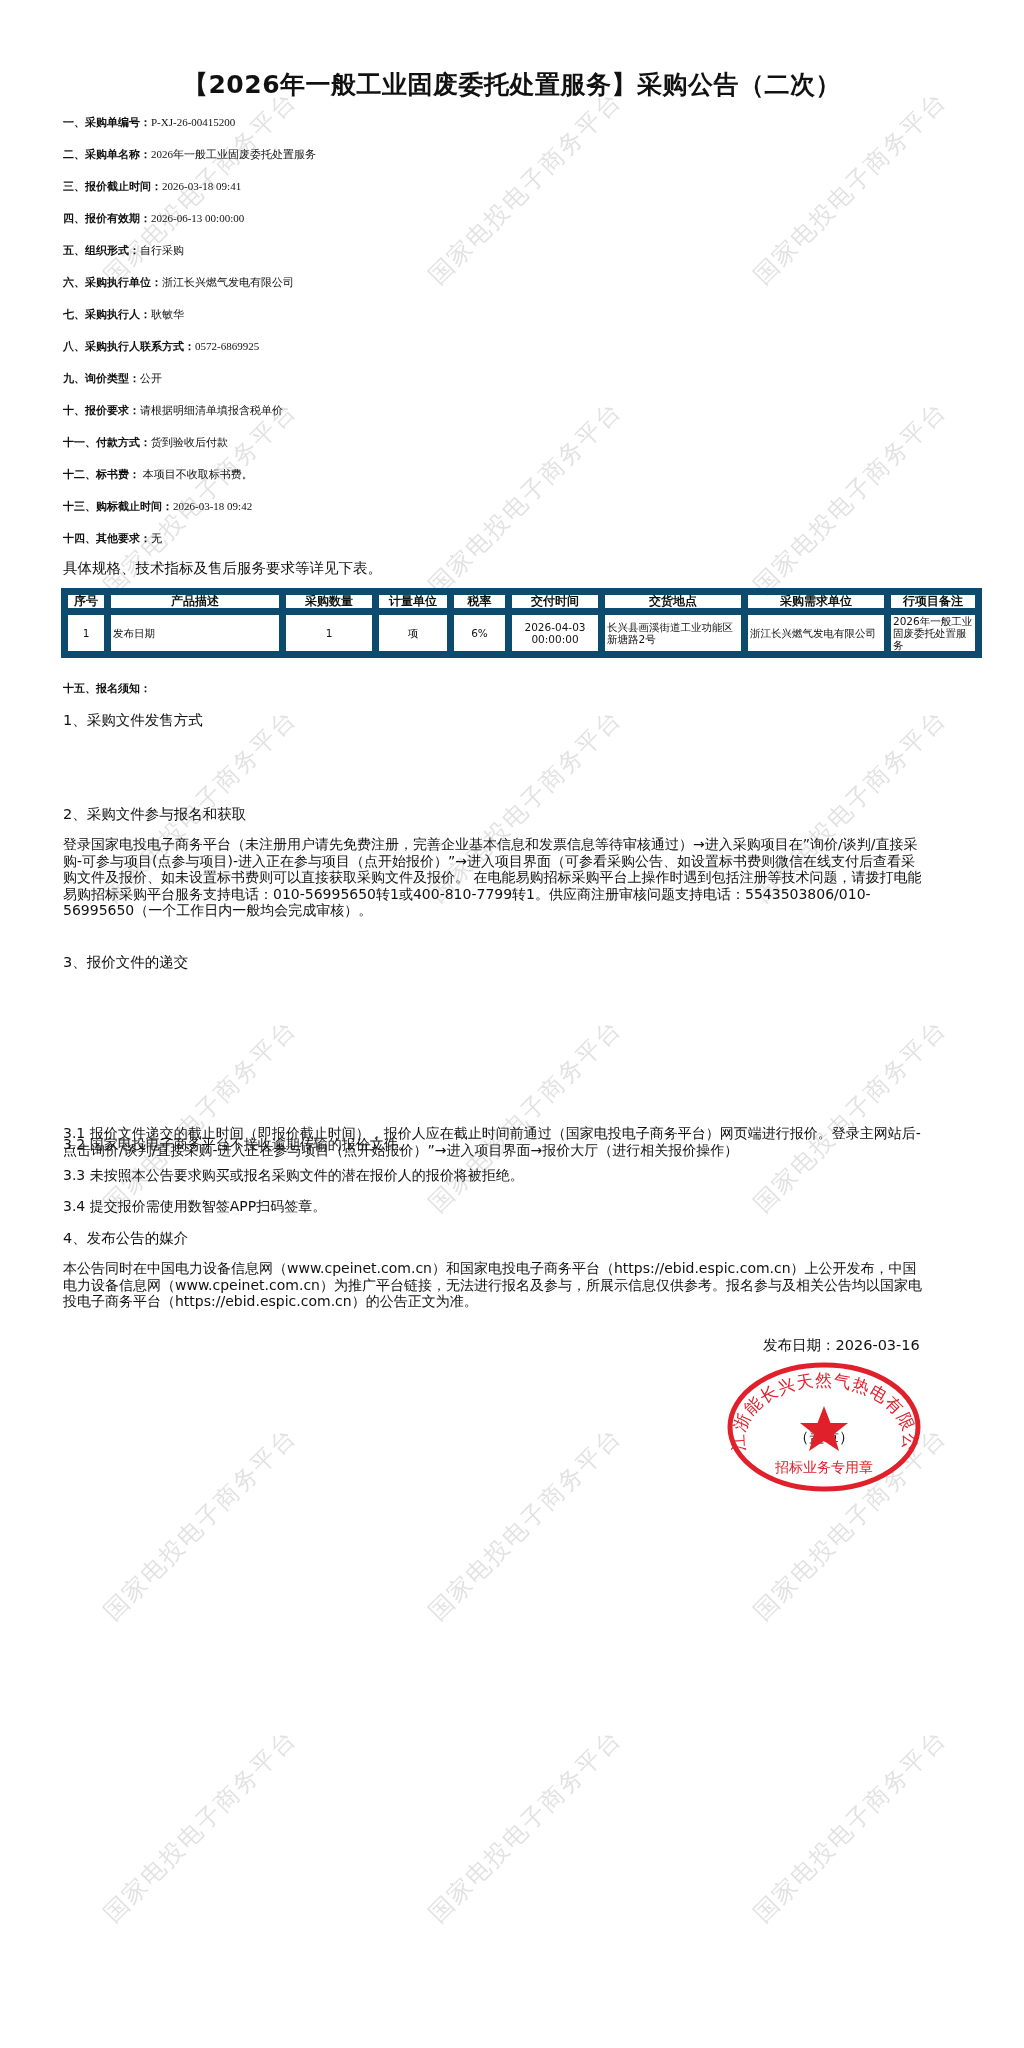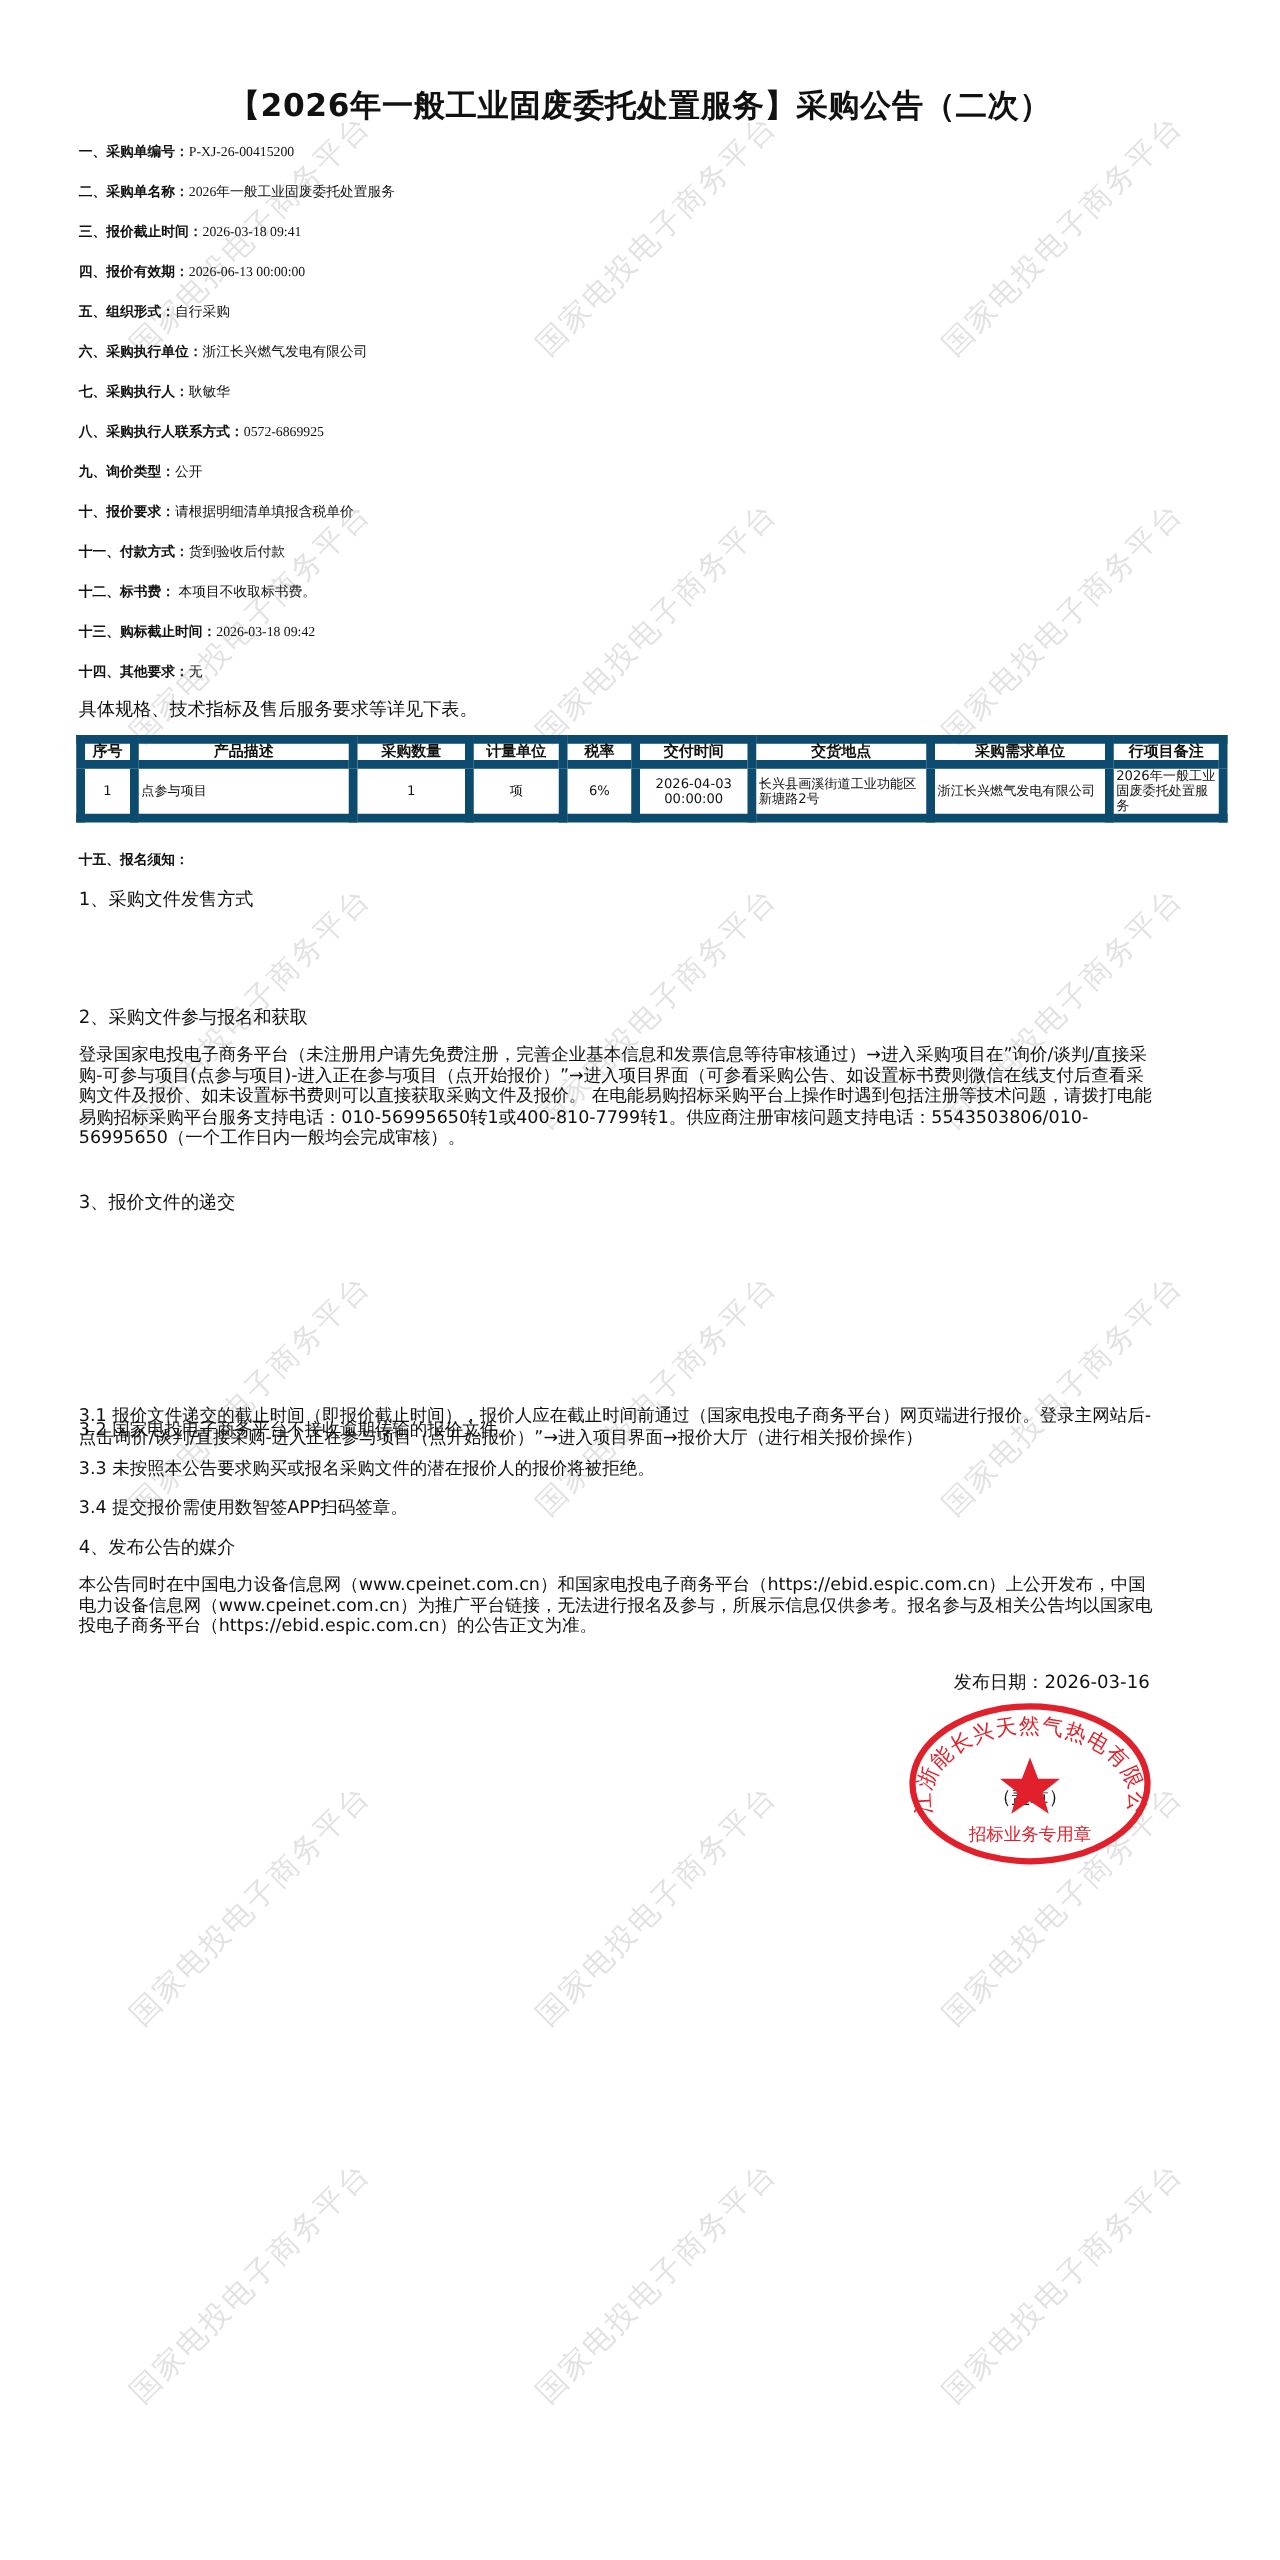--- a/index.html
+++ b/index.html
@@ -94,21 +94,21 @@
         <th style="width:47px">税率</th>
         <th style="width:82px">交付时间</th>
         <th style="width:132px">交货地点</th>
         <th style="width:132px">采购需求单位</th>
         <th style="width:80px">行项目备注</th>
       </tr>
     </thead>
     <tbody>
       <tr>
         <td class="c">1</td>
-        <td class="l">点参与项目</td>
+        <td class="l">发布日期</td>
         <td class="c">1</td>
         <td class="c">项</td>
         <td class="c">6%</td>
         <td class="c">2026-04-03 00:00:00</td>
         <td class="l">长兴县画溪街道工业功能区新塘路2号</td>
         <td class="l">浙江长兴燃气发电有限公司</td>
         <td class="l">2026年一般工业固废委托处置服务</td>
       </tr>
     </tbody>
   </table>

